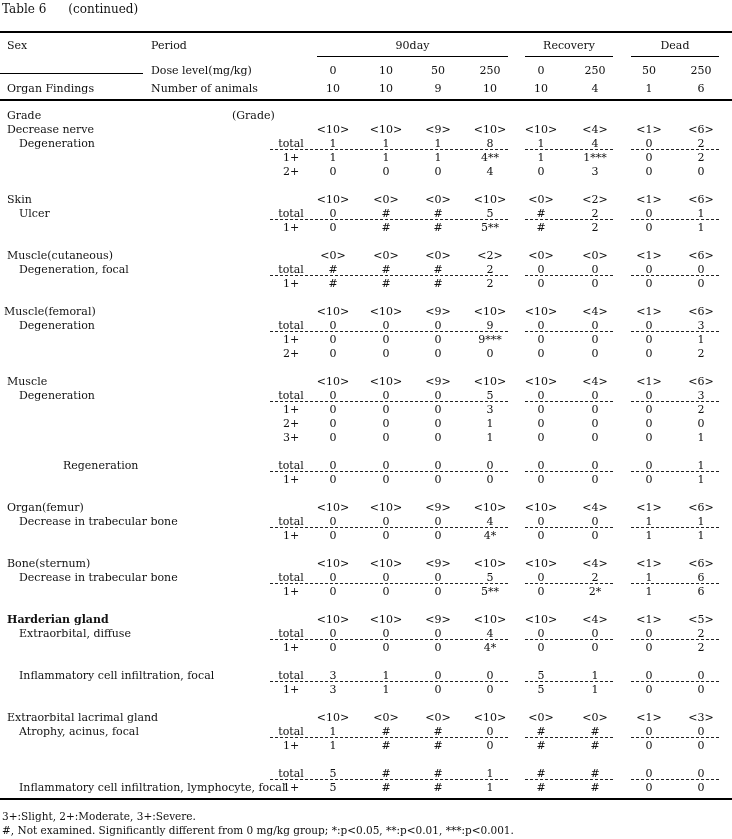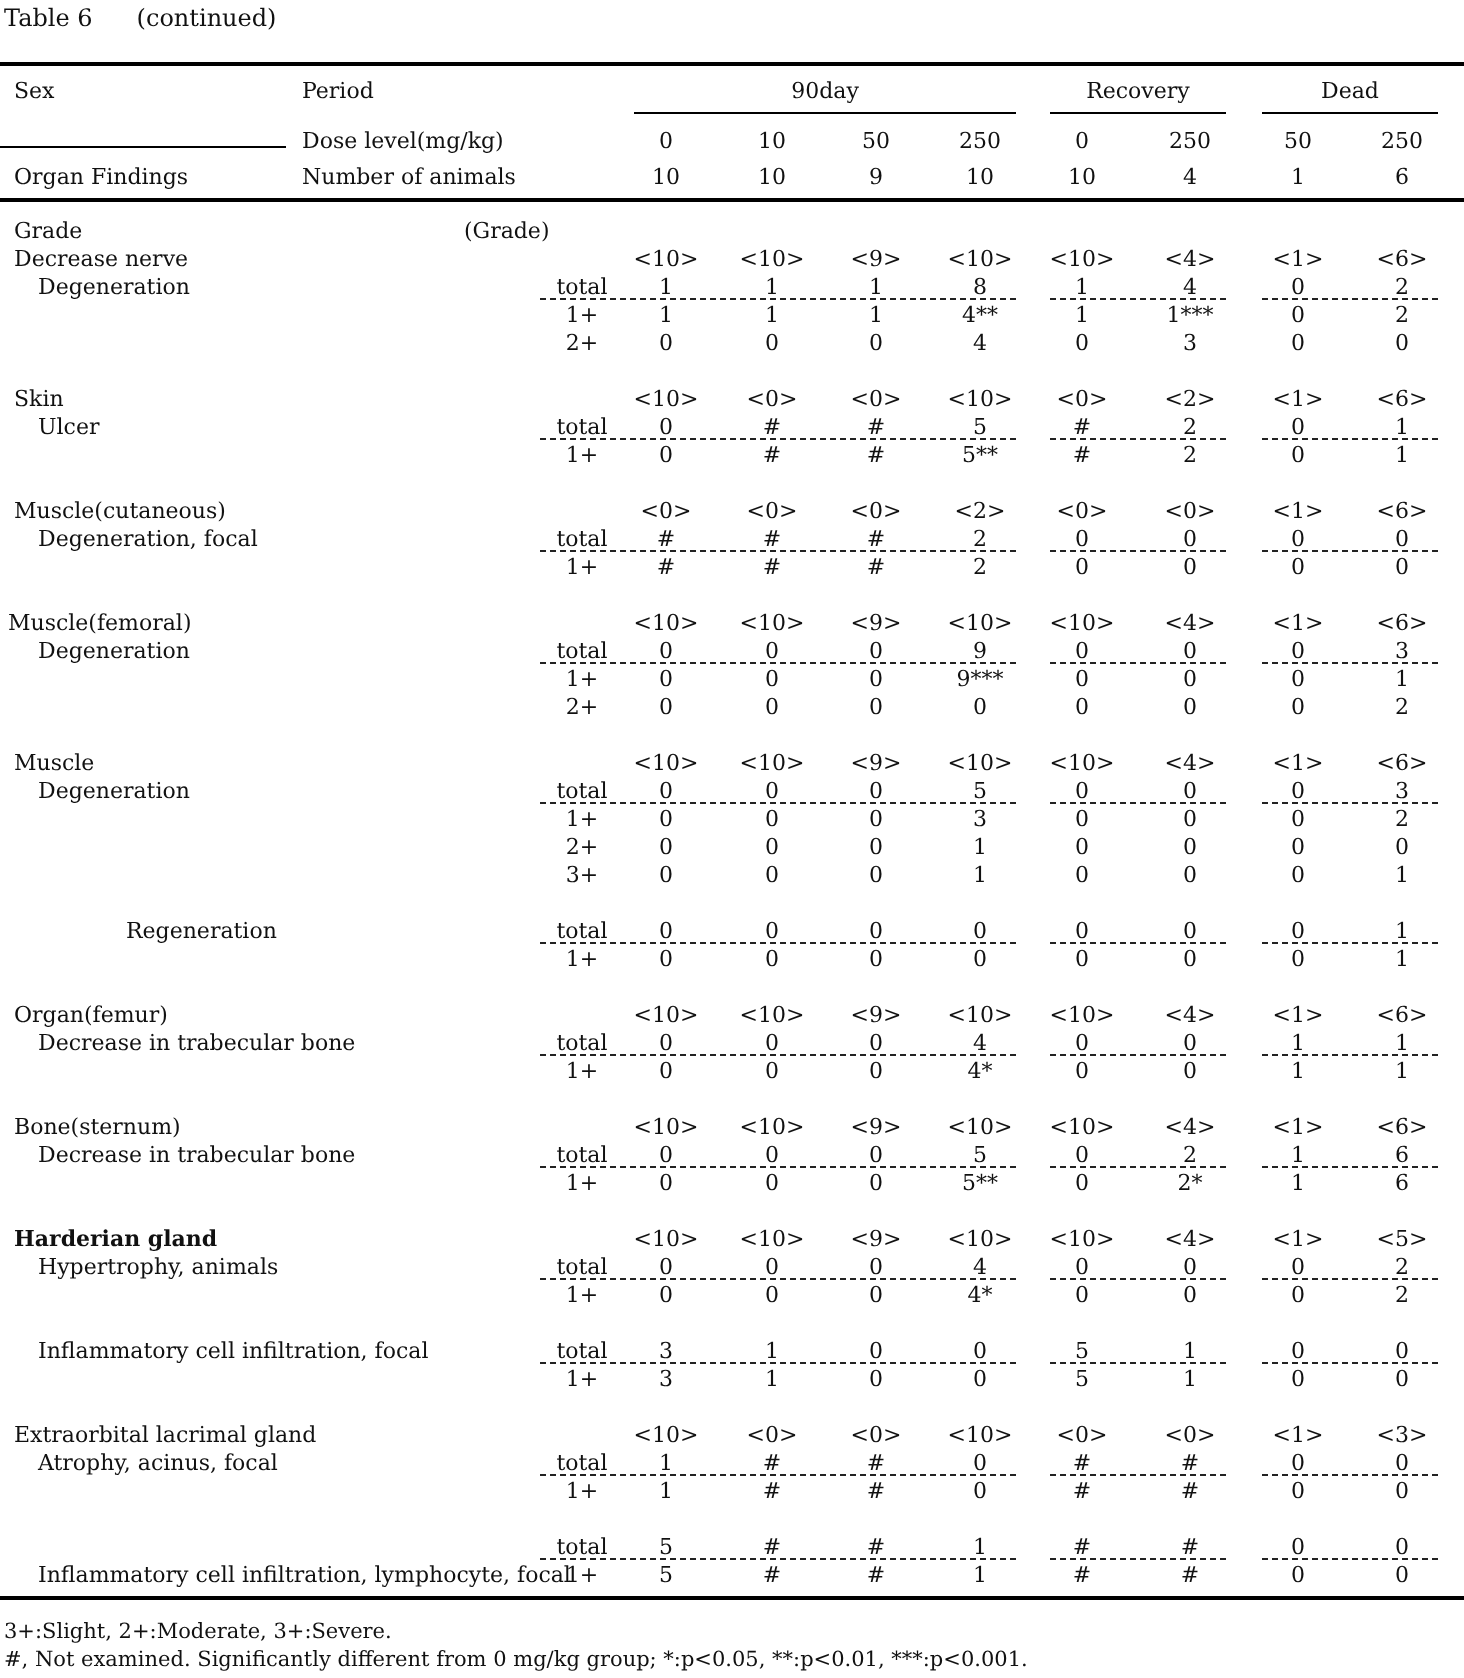--- a/index.html
+++ b/index.html
@@ -343,21 +343,21 @@
     <div class="cell" style="left:671px;top:585px;">6</div>
     <div class="abs" style="left:7px;top:613px;font-weight:bold;">Harderian gland</div>
     <div class="cell" style="left:303px;top:613px;">&lt;10&gt;</div>
     <div class="cell" style="left:356px;top:613px;">&lt;10&gt;</div>
     <div class="cell" style="left:408px;top:613px;">&lt;9&gt;</div>
     <div class="cell" style="left:460px;top:613px;">&lt;10&gt;</div>
     <div class="cell" style="left:511px;top:613px;">&lt;10&gt;</div>
     <div class="cell" style="left:565px;top:613px;">&lt;4&gt;</div>
     <div class="cell" style="left:619px;top:613px;">&lt;1&gt;</div>
     <div class="cell" style="left:671px;top:613px;">&lt;5&gt;</div>
-    <div class="abs" style="left:19px;top:627px;">Hypertrophy, animals</div>
+    <div class="abs" style="left:19px;top:627px;">Extraorbital, diffuse</div>
     <div class="grade" style="left:271px;top:627px;">total</div>
     <div class="cell" style="left:303px;top:627px;">0</div>
     <div class="cell" style="left:356px;top:627px;">0</div>
     <div class="cell" style="left:408px;top:627px;">0</div>
     <div class="cell" style="left:460px;top:627px;">4</div>
     <div class="cell" style="left:511px;top:627px;">0</div>
     <div class="cell" style="left:565px;top:627px;">0</div>
     <div class="cell" style="left:619px;top:627px;">0</div>
     <div class="cell" style="left:671px;top:627px;">2</div>
     <div class="dash" style="left:270px;top:639px;width:238px;"></div>

